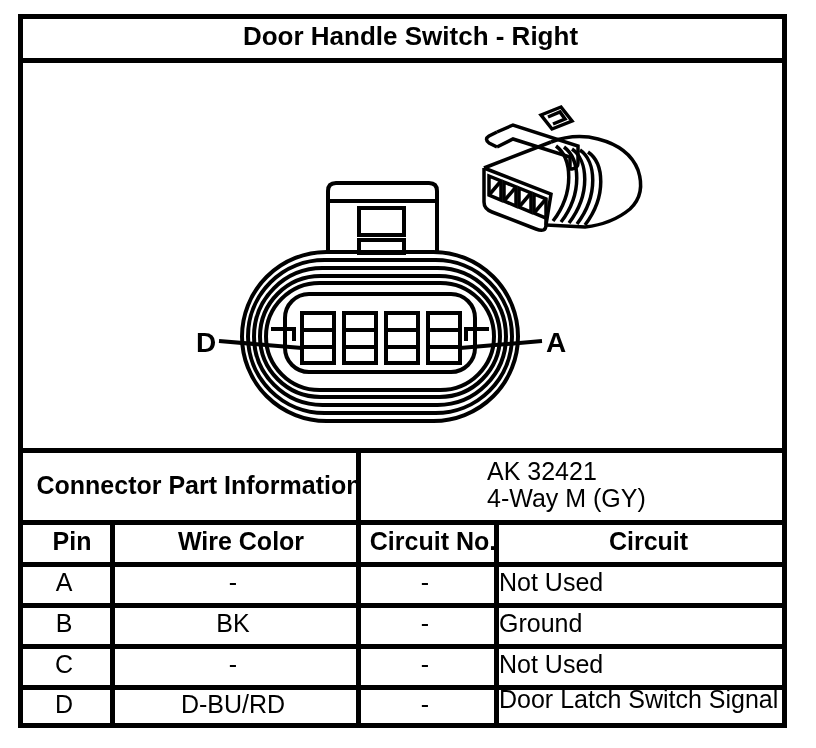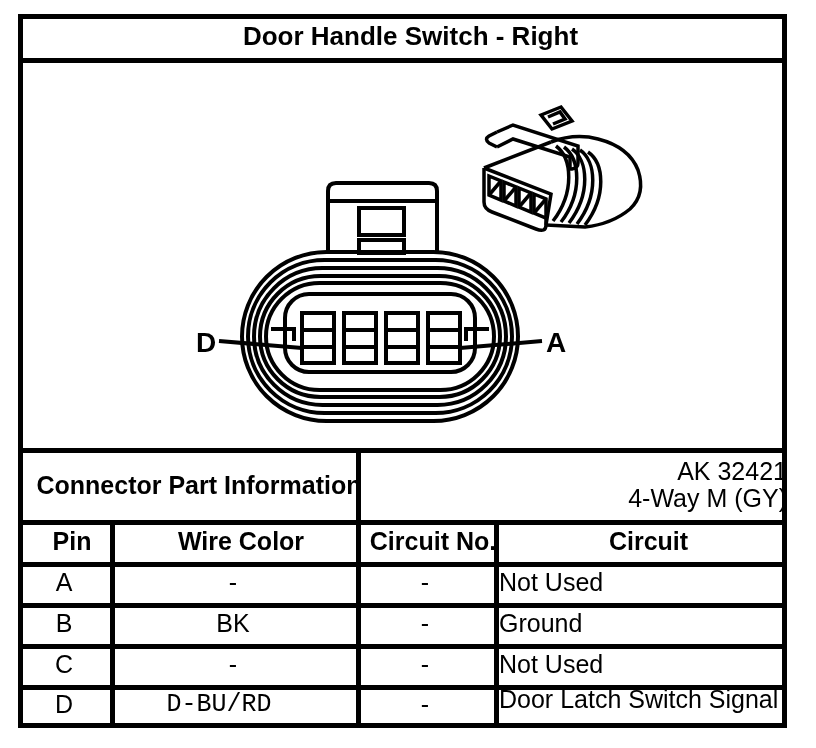--- a/index.html
+++ b/index.html
@@ -117,21 +117,21 @@
         <path d="M 541 115 L 561 107 L 572 121 L 552 129 Z"></path>
         <path d="M 548 117 L 560 112 L 565 119 L 553 124"></path>
       </g>
     </g>
   </svg>
 
   <div class="cell bold fs26" style="left:18px;top:14px;width:769px;height:44px;">Door Handle Switch - Right</div>
 
   <div class="cell bold fs25" style="left:26px;top:450px;width:330px;height:70px;">Connector Part Information</div>
 
-  <div class="part-values" style="left:467px;top:450px;width:320px;height:70px;align-items:flex-end;">
+  <div class="part-values" style="left:487px;top:450px;width:320px;height:70px;">
     <div>AK 32421</div>
     <div>4-Way M (GY)</div>
   </div>
 
   <div class="cell bold fs25" style="left:18px;top:520px;width:92px;height:42px;border-radius:20px;">Pin</div>
   <div class="cell bold fs25" style="left:110px;top:520px;width:246px;height:42px;">Wire Color</div>
   <div class="cell bold fs25" style="left:356px;top:520px;width:138px;height:42px;">Circuit No.</div>
   <div class="cell bold fs25" style="left:494px;top:520px;width:293px;height:42px;">Circuit</div>
 
   <div class="cell fs25" style="left:18px;top:562px;width:92px;height:41px;">A</div>
@@ -143,21 +143,21 @@
   <div class="cell fs25" style="left:110px;top:603px;width:246px;height:41px;">BK</div>
   <div class="cell fs25" style="left:356px;top:603px;width:138px;height:41px;">-</div>
   <div class="cell left fs25" style="left:499px;top:603px;width:284px;height:41px;">Ground</div>
 
   <div class="cell fs25" style="left:18px;top:644px;width:92px;height:41px;">C</div>
   <div class="cell fs25" style="left:110px;top:644px;width:246px;height:41px;">-</div>
   <div class="cell fs25" style="left:356px;top:644px;width:138px;height:41px;">-</div>
   <div class="cell left fs25" style="left:499px;top:644px;width:284px;height:41px;">Not Used</div>
 
   <div class="cell fs25" style="left:18px;top:685px;width:92px;height:38px;">D</div>
-  <div class="cell fs25" style="left:96px;top:685px;width:246px;height:38px;font-family:Liberation Mono, monospace;">D-BU/RD</div>
+  <div class="cell fs25" style="left:110px;top:685px;width:246px;height:38px;">D-BU/RD</div>
   <div class="cell fs25" style="left:356px;top:685px;width:138px;height:38px;">-</div>
   <div class="cell left fs25" style="left:499px;top:685px;width:284px;height:28px;">Door Latch Switch Signal</div>
 
   <div class="outer-border"></div>
   <div class="hline" style="top:58px;"></div>
   <div class="hline" style="top:448px;"></div>
   <div class="hline" style="top:520px;"></div>
   <div class="hline" style="top:562px;"></div>
   <div class="hline" style="top:603px;"></div>
   <div class="hline" style="top:644px;"></div>

